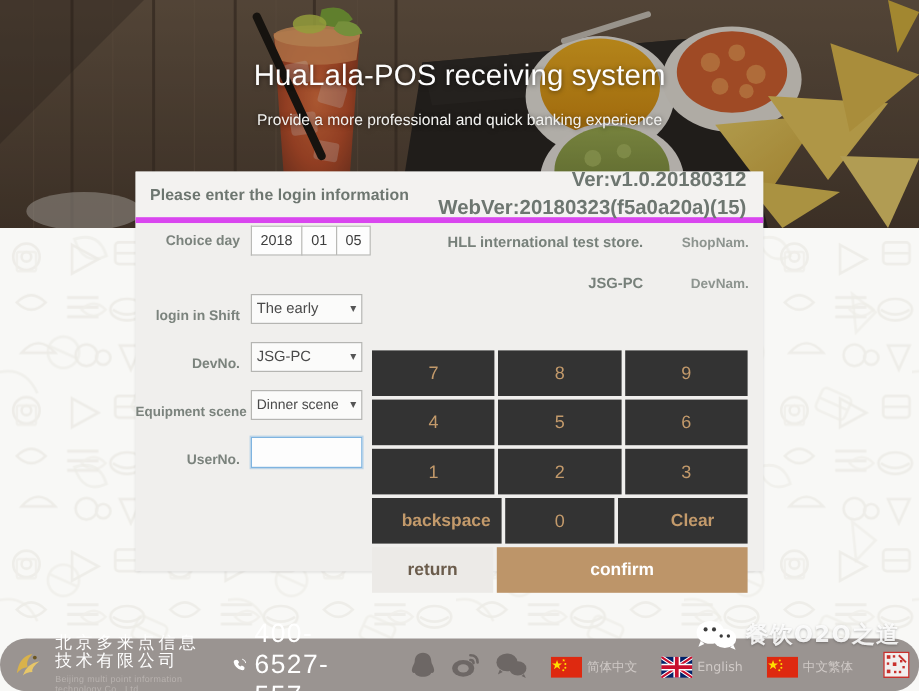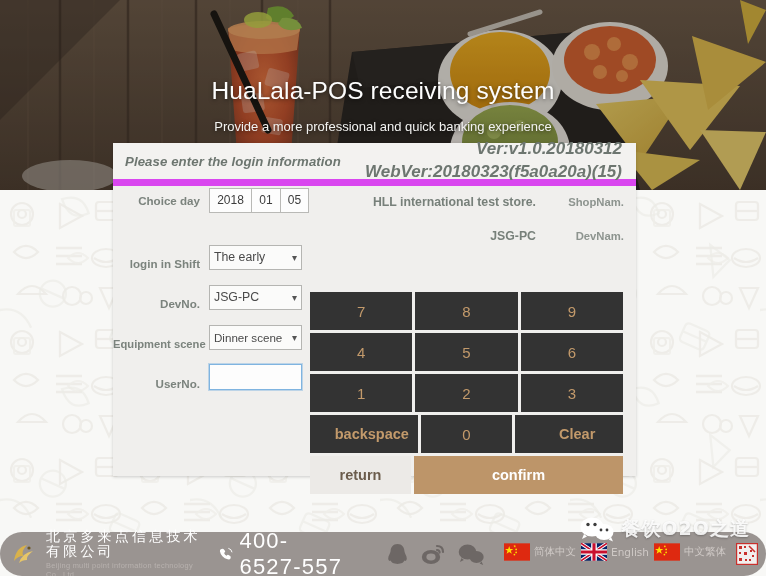--- a/index.html
+++ b/index.html
@@ -48,21 +48,21 @@
     position: absolute; inset: 0;
     background: rgba(25,20,16,0.30);
   }
   #hero-text {
     position: absolute;
     left: 0; top: 0; width: 766px; height: 190px;
     text-align: center;
     color: #ffffff;
   }
   #hero-title {
-    margin-top: 77px;
+    margin-top: 50px;
     font-size: 24.5px;
     font-weight: 400;
     letter-spacing: 0.1px;
     text-shadow: 0 1px 4px rgba(0,0,0,0.55);
     color: #fdfdfd;
   }
   #hero-sub {
     margin-top: 14px;
     font-size: 13px;
     font-weight: 400;
@@ -78,25 +78,24 @@
     width: 523px;
     background: #f0efed;
     box-shadow: 0 1px 3px rgba(0,0,0,0.18);
     z-index: 5;
   }
 
   #panel-head {
     position: relative;
     height: 43px;
     background: #f3f2f0;
-    border-bottom: 7px solid #d946ef;
+    border-bottom: 5px solid #d946ef;
     display: flex;
     align-items: center;
     padding: 0 14px 0 12px;
-    font-style: italic;
   }
   #panel-title {
     font-size: 13.2px;
     font-weight: bold;
     color: #6d7670;
     letter-spacing: 0.1px;
   }
   #panel-ver {
     margin-left: auto;
     text-align: right;
@@ -323,22 +322,22 @@
   }
   #foot-social {
     display: flex;
     align-items: center;
     gap: 13px;
     margin-left: 42px;
   }
   .soc { opacity: 0.55; }
   #foot-langs {
     display: flex;
-    align-items: flex-start;
-    gap: 5px;
+    align-items: flex-end;
+    gap: 20px;
     margin-left: 20px;
   }
   .lang {
     display: flex;
     align-items: center;
     gap: 4px;
   }
   .lang .lab {
     font-size: 10.5px;
     color: #cfc9c6;

